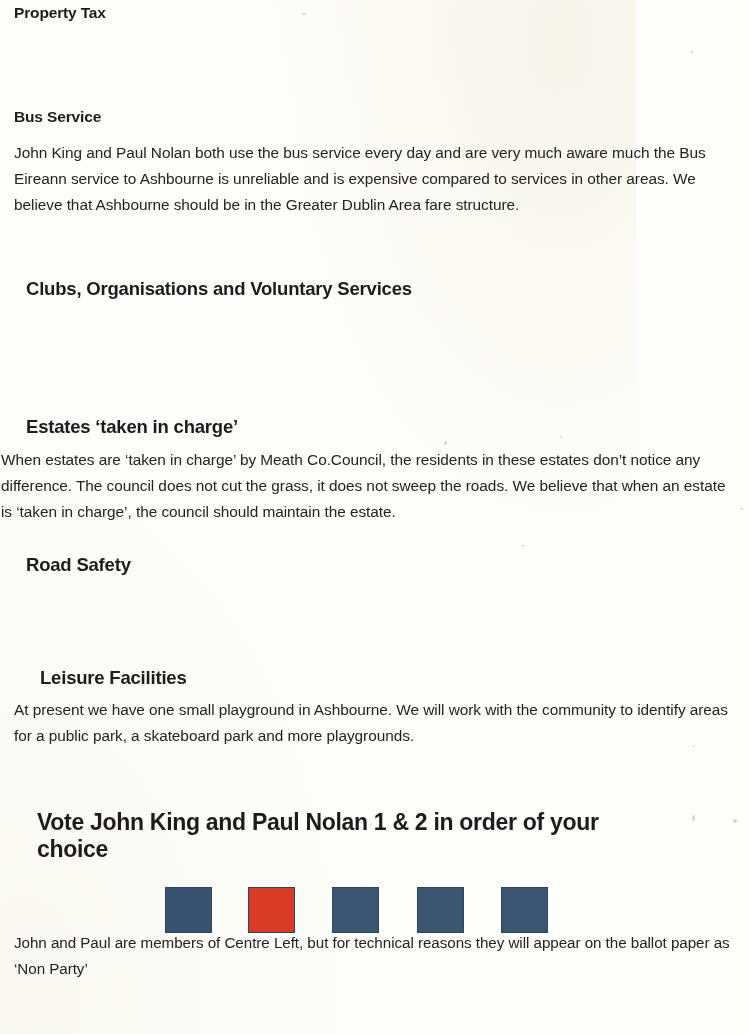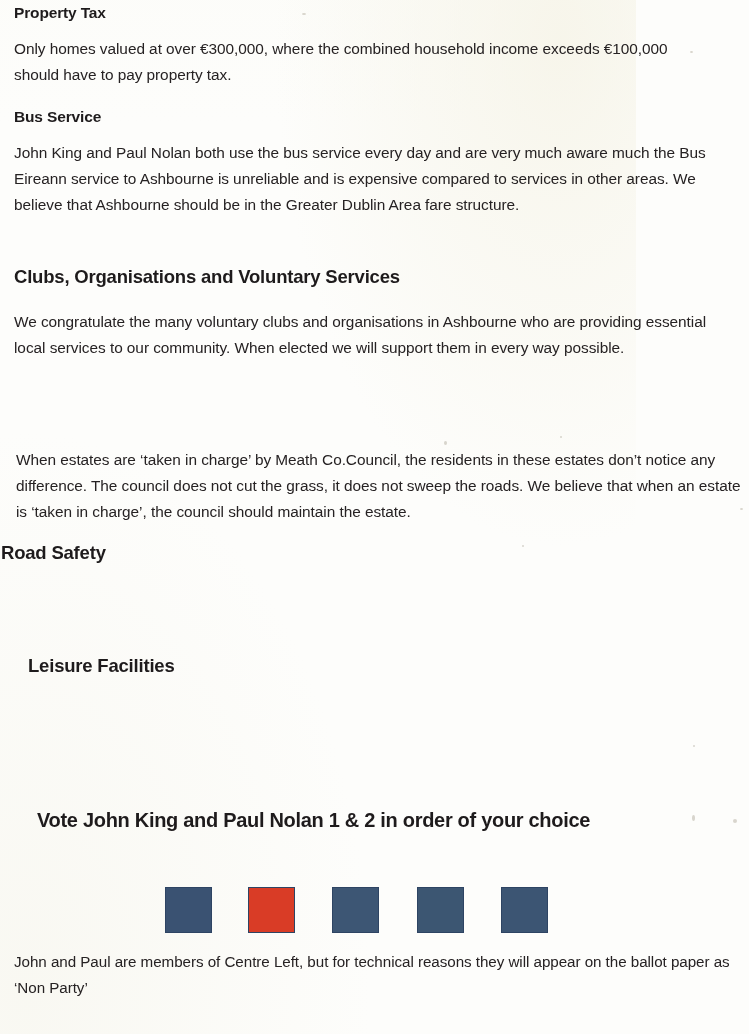--- a/index.html
+++ b/index.html
@@ -36,49 +36,49 @@
   h2.sub-heading {
     font-size: 15.5px;
     font-weight: bold;
     margin: 0;
     letter-spacing: -0.15px;
     color: #1e1b1c;
   }
   h2.main-heading {
     font-size: 18.5px;
     font-weight: bold;
-    margin: 0;
+    margin: 12px;
     letter-spacing: -0.2px;
     color: #1e1b1c;
   }
   p.body-text {
     font-size: 15.4px;
     line-height: 25.8px;
     margin: 0;
     color: #262223;
     letter-spacing: -0.05px;
   }
   .blk-property-tax-heading { position: absolute; left: 14px; top: 4px; }
   .blk-property-tax-body    { position: absolute; left: 14px; top: 36px; width: 700px; }
   .blk-bus-heading          { position: absolute; left: 14px; top: 108px; }
   .blk-bus-body             { position: absolute; left: 14px; top: 140px; width: 725px; }
   .blk-clubs-heading        { position: absolute; left: 14px; top: 266px; }
   .blk-clubs-body           { position: absolute; left: 14px; top: 309px; width: 722px; }
   .blk-estates-heading      { position: absolute; left: 14px; top: 404px; }
-  .blk-estates-body         { position: absolute; left: 16px; top: 447px; width: 730px; }
-  .blk-road-heading         { position: absolute; left: 1px; top: 542px; }
+  .blk-estates-body         { position: absolute; left: 1px; top: 447px; width: 730px; }
+  .blk-road-heading         { position: absolute; left: 14px; top: 542px; }
   .blk-road-body            { position: absolute; left: 14px; top: 585px; width: 715px; }
   .blk-leisure-heading      { position: absolute; left: 28px; top: 655px; }
   .blk-leisure-body         { position: absolute; left: 14px; top: 697px; width: 728px; }
 
   .vote-line {
     position: absolute;
     left: 37px;
     top: 809px;
-    font-size: 20px;
+    font-size: 23px;
     font-weight: bold;
     letter-spacing: -0.3px;
     color: #1e1b1c;
   }
 
   .square-row {
     position: absolute;
     left: 165px;
     top: 887px;
     width: 420px;
@@ -92,21 +92,21 @@
   }
   .swatch.s0 { left: 0px; }
   .swatch.s1 { left: 83px; }
   .swatch.s2 { left: 167px; }
   .swatch.s3 { left: 252px; }
   .swatch.s4 { left: 336px; }
 
   .footer-note {
     position: absolute;
     left: 14px;
-    top: 949px;
+    top: 930px;
     width: 725px;
     font-size: 15.2px;
     line-height: 26px;
     color: #262223;
     letter-spacing: -0.05px;
   }
 
   
   .speck {
     position: absolute;
@@ -116,33 +116,33 @@
     pointer-events: none;
   }
 </style>
 </head>
 <body>
 
 <div class="page">
   <div class="scan-tint"></div>
 
   <h2 class="sub-heading blk-property-tax-heading">Property Tax</h2>
-  <p class="body-text blk-property-tax-body">Only homes valued at over €300,000, where the combined household income exceeds €100,000 should have to pay property tax.</p>
 
   <h2 class="sub-heading blk-bus-heading">Bus Service</h2>
   <p class="body-text blk-bus-body">John King and Paul Nolan both use the bus service every day and are very much aware much the Bus Eireann service to Ashbourne is unreliable and is expensive compared to services in other areas. We believe that Ashbourne should be in the Greater Dublin Area fare structure.</p>
 
   <h2 class="main-heading blk-clubs-heading">Clubs, Organisations and Voluntary Services</h2>
-  <p class="body-text blk-clubs-body">We congratulate the many voluntary clubs and organisations in Ashbourne who are providing essential local services to our community. When elected we will support them in every way possible.</p>
 
+  <h2 class="main-heading blk-estates-heading">Estates ‘taken in charge’</h2>
   <p class="body-text blk-estates-body">When estates are ‘taken in charge’ by Meath Co.Council, the residents in these estates don’t notice any difference. The council does not cut the grass, it does not sweep the roads. We believe that when an estate is ‘taken in charge’, the council should maintain the estate.</p>
 
   <h2 class="main-heading blk-road-heading">Road Safety</h2>
 
   <h2 class="main-heading blk-leisure-heading">Leisure Facilities</h2>
+  <p class="body-text blk-leisure-body">At present we have one small playground in Ashbourne. We will work with the community to identify areas for a public park, a skateboard park and more playgrounds.</p>
 
   <div class="vote-line">Vote John King and Paul Nolan 1 &amp; 2 in order of your choice</div>
 
   <div class="square-row">
     <div class="swatch s0" style="background: rgb(58, 82, 114); border: 1px solid rgb(46, 68, 99);"></div>
     <div class="swatch s1" style="background: rgb(217, 60, 38); border: 1px solid rgb(46, 68, 99);"></div>
     <div class="swatch s2" style="background: rgb(61, 86, 116); border: 1px solid rgb(46, 68, 99);"></div>
     <div class="swatch s3" style="background: rgb(60, 86, 114); border: 1px solid rgb(46, 68, 99);"></div>
     <div class="swatch s4" style="background: rgb(60, 85, 115); border: 1px solid rgb(46, 68, 99);"></div>
   </div>

